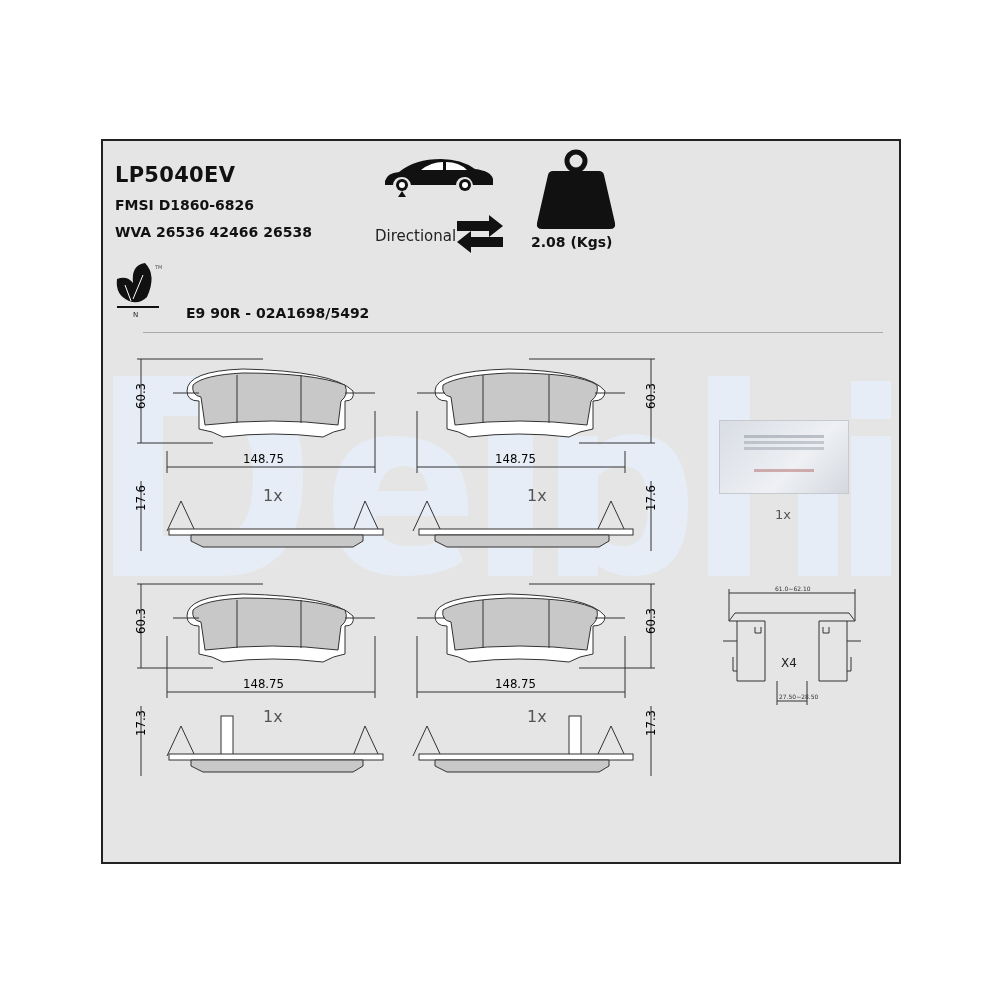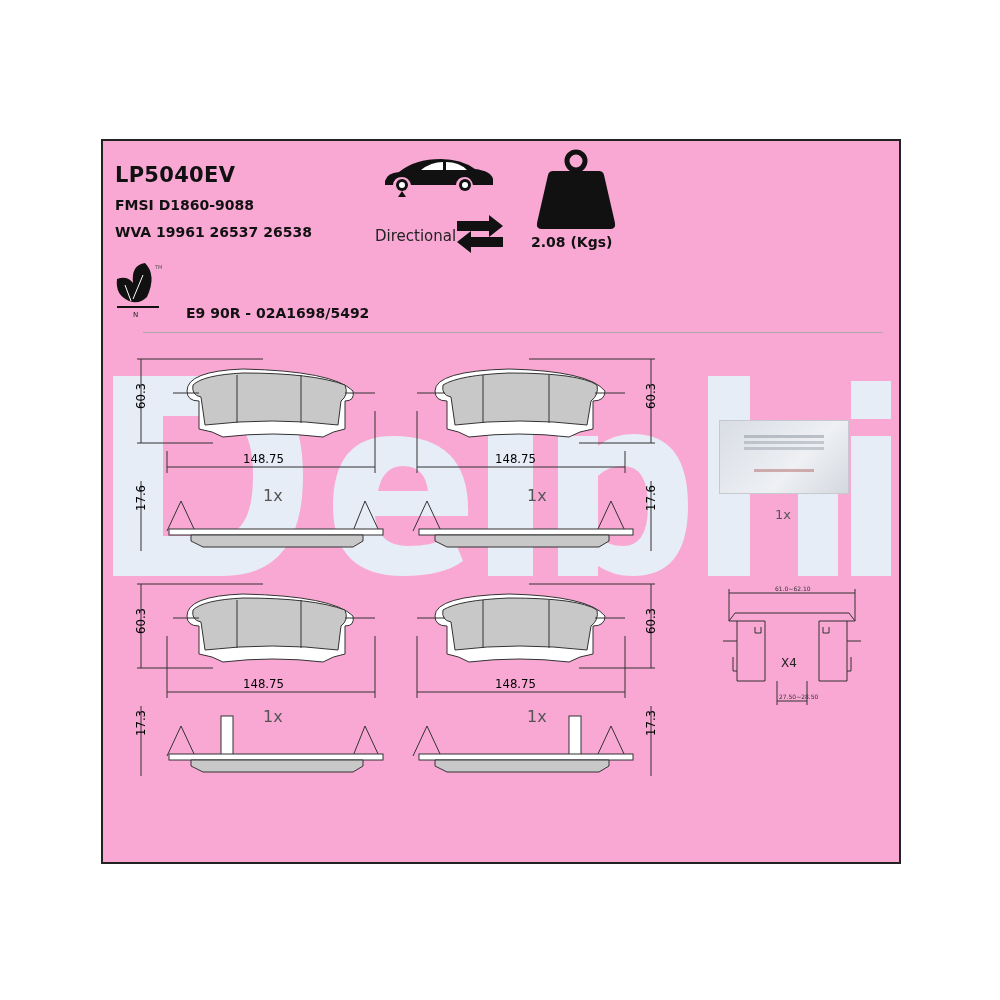--- a/index.html
+++ b/index.html
@@ -1,17 +1,17 @@
 <!DOCTYPE html>
 <html><head>
 <meta charset="utf-8">
 <style>
   html,body{margin:0;padding:0;background:#fff;}
   body{width:1000px;height:1000px;position:relative;overflow:hidden;font-family:"DejaVu Sans",sans-serif;}
-  .frame{position:absolute;left:101px;top:139px;width:796px;height:721px;border:2px solid #222;background:#f9a8d4;overflow:hidden;}
+  .frame{position:absolute;left:101px;top:139px;width:796px;height:721px;border:2px solid #222;background:#e5e5e5;overflow:hidden;}
   .abs{position:absolute;}
   .title{left:12px;top:22px;font-size:21px;font-weight:bold;color:#111;letter-spacing:0.3px;}
   .line2{left:12px;top:56px;font-size:14px;font-weight:bold;color:#111;}
   .line3{left:12px;top:83px;font-size:14px;font-weight:bold;color:#111;}
   .ece{left:83px;top:164px;font-size:14px;font-weight:bold;color:#111;}
   .dir{left:272px;top:86px;font-size:15px;color:#222;}
   .weight{left:428px;top:93px;font-size:14px;font-weight:bold;color:#111;text-align:right;}
   .logo{left:615px;top:4px;font-size:50px;font-weight:bold;font-style:italic;color:#2e6ab1;letter-spacing:-1px;font-family:"DejaVu Sans",sans-serif;}
   .sep{left:40px;top:191px;width:740px;height:1px;background:#aaa;}
   .wm{left:0;top:235px;width:796px;height:200px;}
@@ -30,22 +30,22 @@
       <rect x="385" y="0" width="45" height="200"></rect>
       <path d="M455 60 H495 V70 Q510 58 530 58 Q585 58 585 130 Q585 200 530 200 Q510 200 495 190 V200 H455 Z M495 100 V160 Q505 170 520 170 Q545 170 545 130 Q545 90 520 90 Q505 90 495 100 Z" fill-rule="evenodd"></path>
       <rect x="605" y="0" width="42" height="200"></rect>
       <path d="M647 70 Q665 58 690 58 Q735 58 735 110 V200 H695 V115 Q695 90 675 90 Q660 90 647 100 Z"></path>
       <rect x="748" y="60" width="40" height="140"></rect>
       <rect x="748" y="5" width="40" height="38"></rect>
     </g>
   </svg>
 
   <div class="abs title">LP5040EV</div>
-  <div class="abs line2">FMSI D1860-9088</div>
-  <div class="abs line3">WVA 19961 26537 26538</div>
+  <div class="abs line2">FMSI D1860-6826</div>
+  <div class="abs line3">WVA 26536 42466 26538</div>
 
   <svg class="abs" style="left:278px;top:12px;width:116px;height:46px;" viewBox="0 0 116 46">
     <path d="M4 28 Q6 20 18 19 Q34 6 60 6 Q80 6 94 16 Q110 18 112 26 L112 32 H92 Q90 24 84 24 Q76 24 75 32 H30 Q28 24 21 24 Q13 24 12 32 H4 Z" fill="#111"></path>
     <path d="M40 17 Q50 9 62 9 V17 Z" fill="#fff"></path>
     <path d="M65 9 Q78 9 86 17 H65 Z" fill="#fff"></path>
     <circle cx="21" cy="32" r="6" fill="#111"></circle>
       <circle cx="21" cy="32" r="3" fill="#fff"></circle>
     <circle cx="84" cy="32" r="6" fill="#111"></circle>
       <circle cx="84" cy="32" r="3" fill="#fff"></circle>
     <path d="M17 44 L21 38 L25 44 Z" fill="#111"></path>

